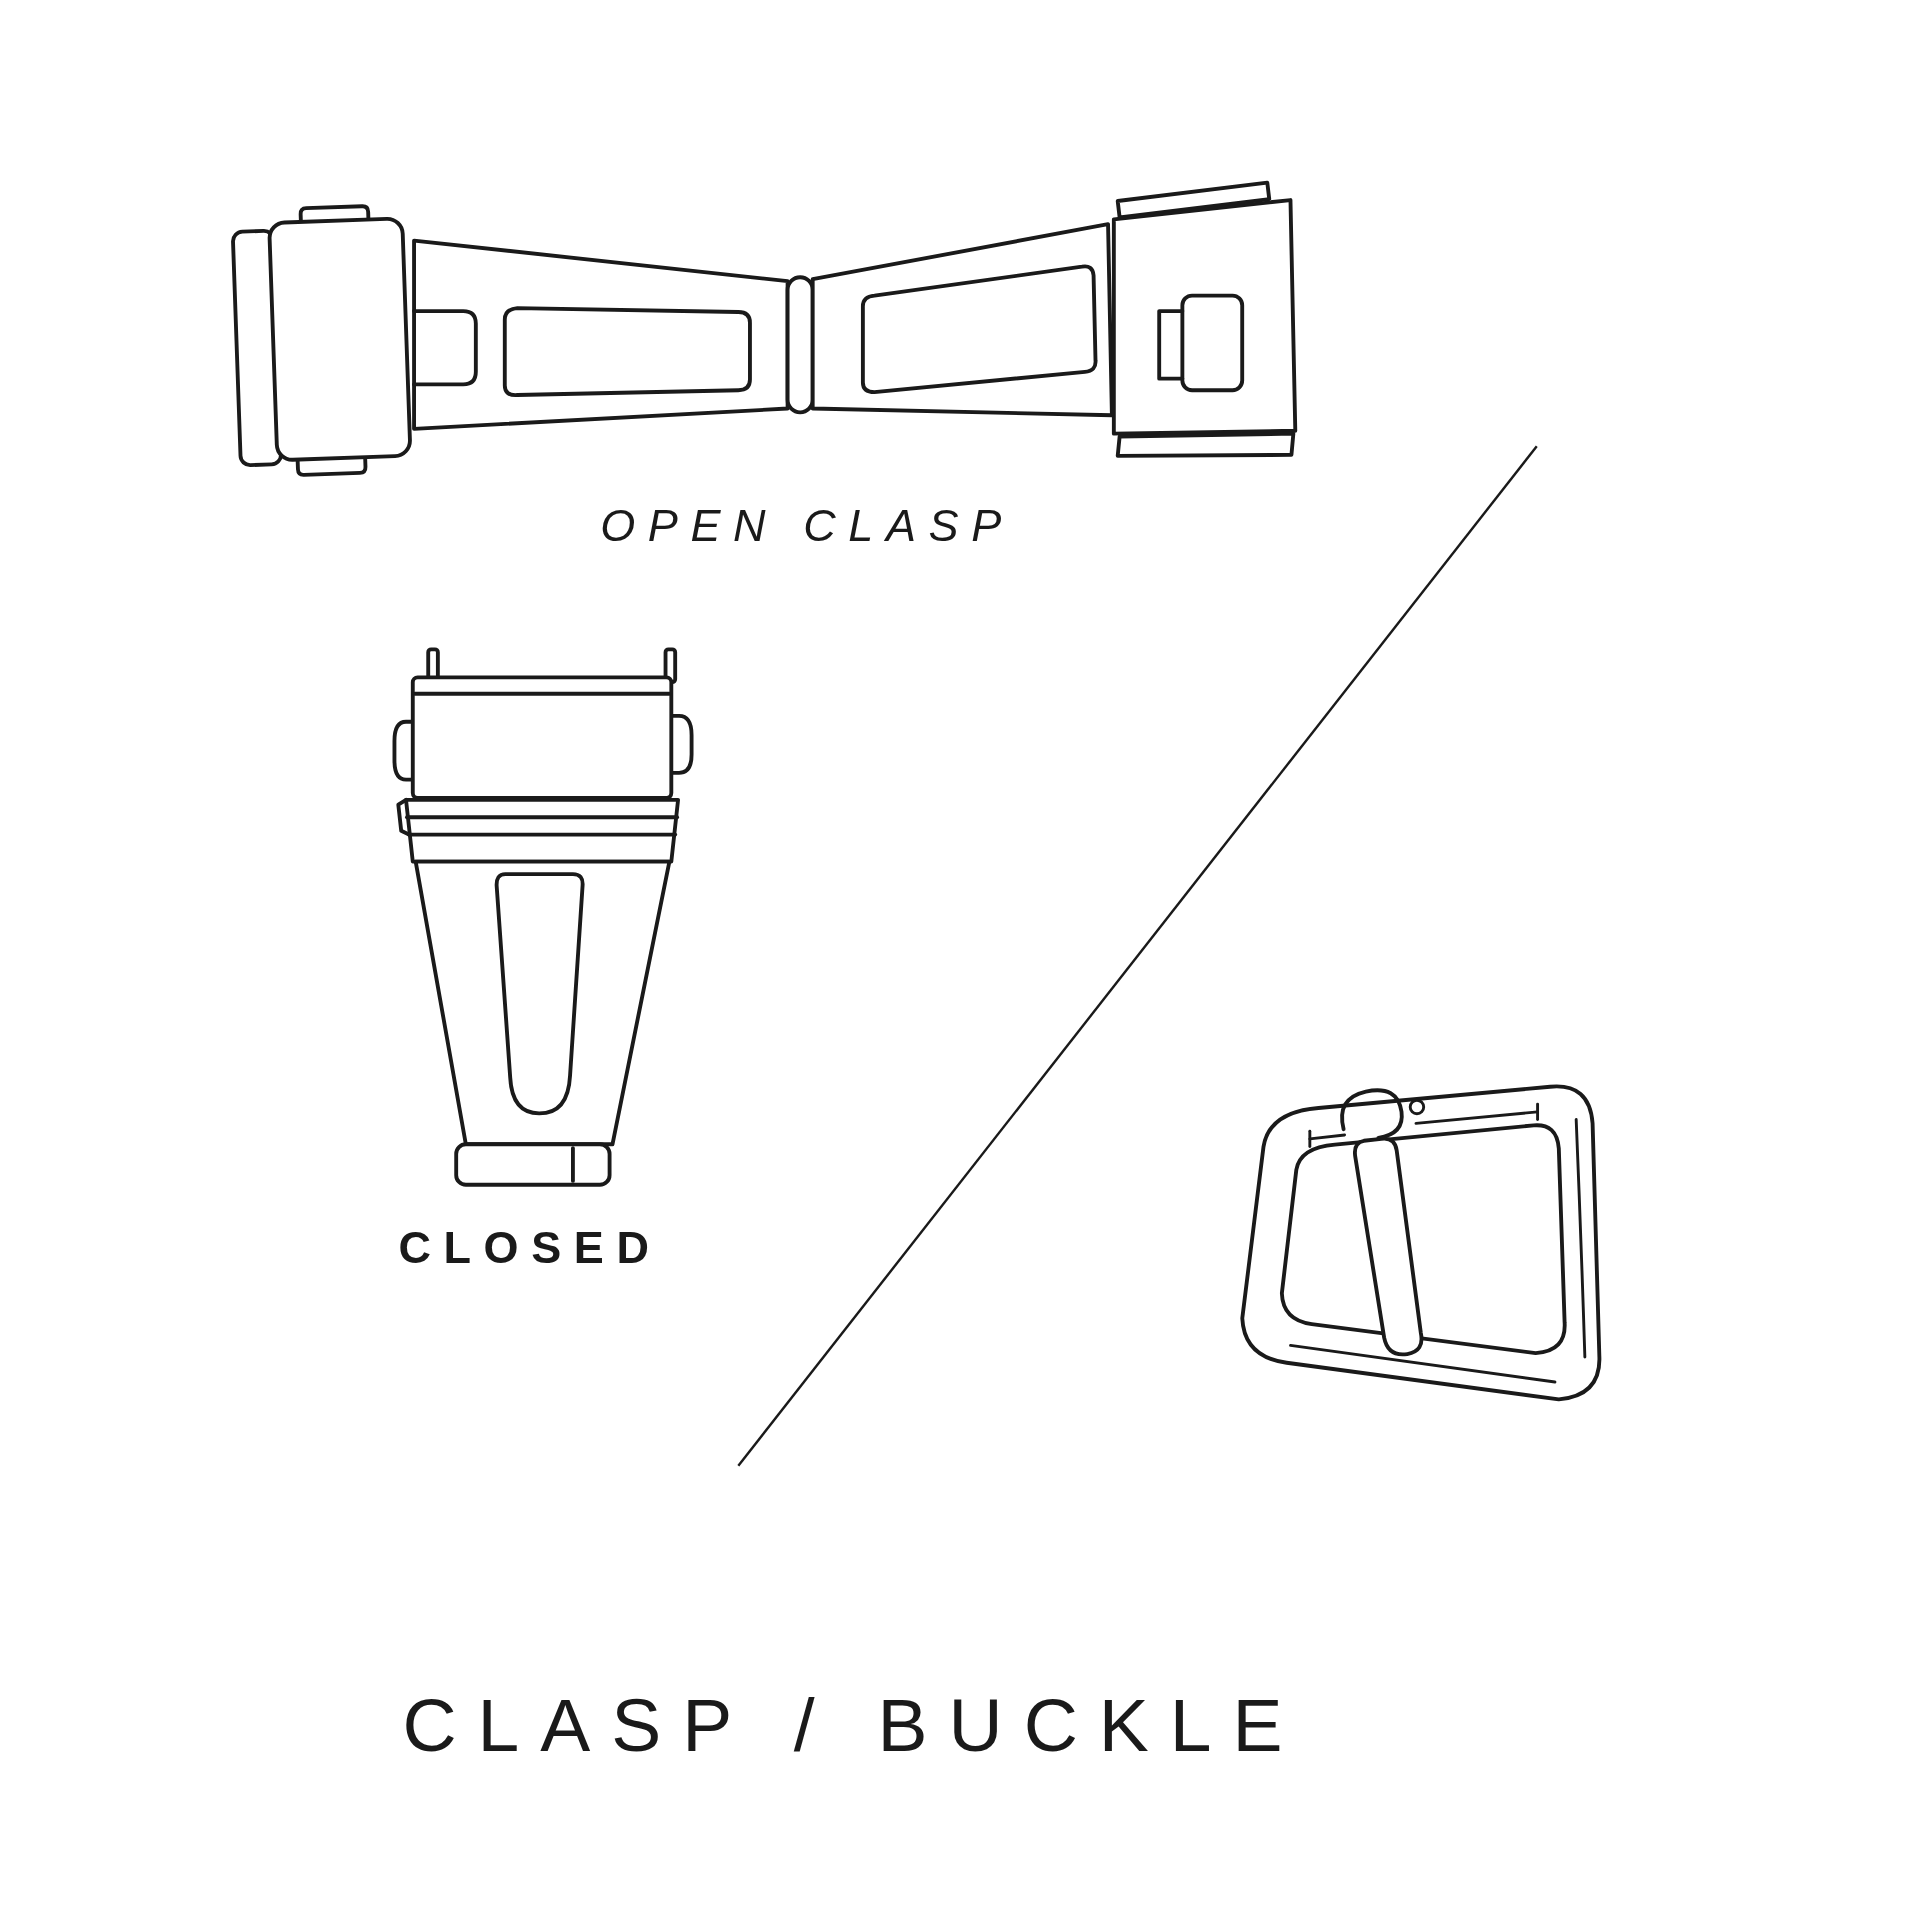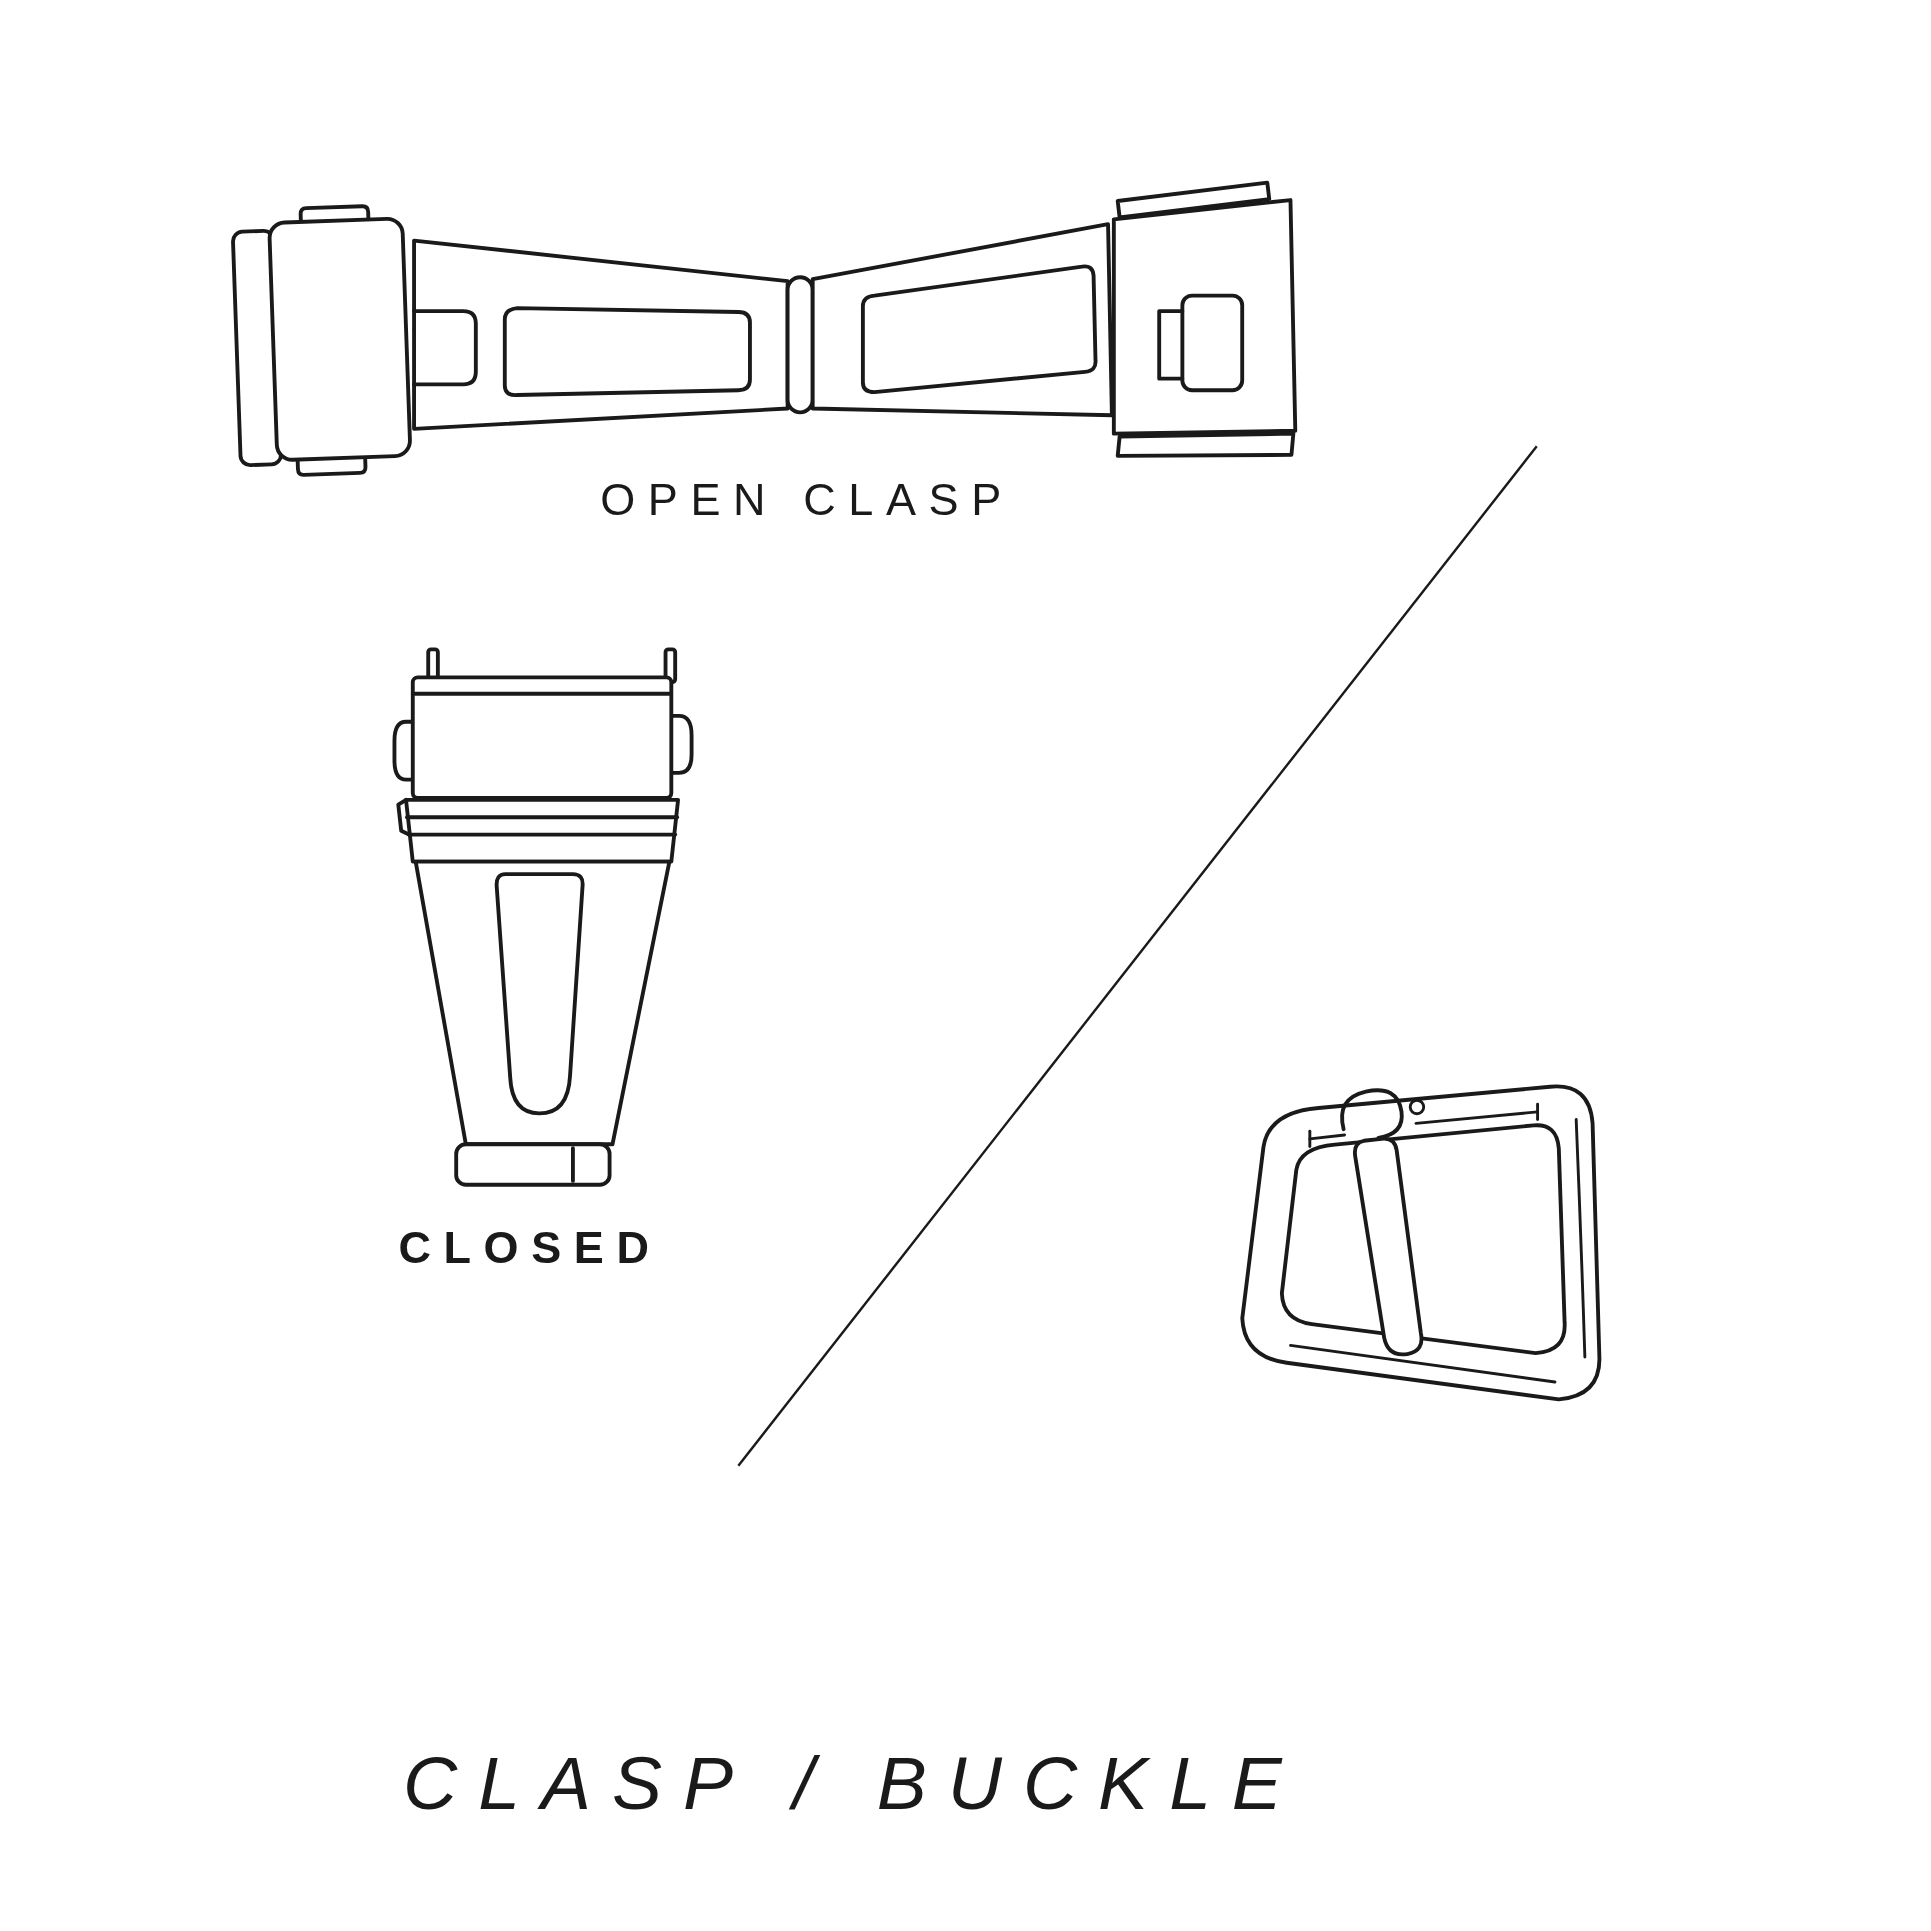--- a/index.html
+++ b/index.html
@@ -59,21 +59,21 @@
       <path d="M 686,126 Q 674,127 674,137 L 674,216 Q 674,226 686,226 L 904,205 Q 916,204 915,193 L 913,105 Q 912,94 901,96 Z" fill="none"></path>
 
       <path d="M 938,28 L 1093,9 L 1095,26 L 940,45 Z"></path>
       <path d="M 934,47 L 1117,27 L 1122,266 L 934,269 Z"></path>
       <path d="M 940,272 L 1120,269 L 1118,291 L 938,292 Z"></path>
       <rect x="1005" y="126" width="62" height="98" rx="10" fill="none"></rect>
       <path d="M 1005,142 L 981,142 L 981,212 L 1005,212" fill="none"></path>
     </g>
   </svg>
 
-  <div class="abs caption" style="left:324px; top:474px; width:966px;">OPEN CLASP</div>
+  <div class="abs caption" style="left:324px; top:500px; width:966px;font-style:italic;">OPEN CLASP</div>
 
   <svg class="abs" style="left:377px; top:632px;" width="333" height="574" viewBox="0 0 345 595">
     <g fill="#ffffff" stroke="#1a1a1a" stroke-width="4" stroke-linejoin="round" stroke-linecap="round">
 
       <rect x="53" y="18" width="10" height="34" rx="3"></rect>
       <rect x="299" y="18" width="10" height="34" rx="3"></rect>
 
       <path d="M 42,93 L 30,93 Q 18,93 18,113 L 18,133 Q 18,153 30,153 L 42,153" fill="none"></path>
       <path d="M 301,87 L 313,87 Q 326,87 326,107 L 326,127 Q 326,146 313,146 L 301,146" fill="none"></path>
 
@@ -114,16 +114,16 @@
       <path d="M 96,82 L 96,98" stroke-width="3"></path>
       <path d="M 332,54 L 332,70" stroke-width="3"></path>
 
       <path d="M 131,80 Q 123,48 154,41 Q 187,34 191,62 Q 194,85 167,89" stroke-width="4"></path>
       <circle cx="207" cy="57" r="7" stroke-width="3" fill="#ffffff"></circle>
 
       <path d="M 152,92 Q 141,94 143,108 L 173,296 Q 177,316 197,313 Q 215,310 211,291 L 186,102 Q 184,88 170,90 Z" fill="#ffffff"></path>
     </g>
   </svg>
 
-  <div class="abs page-title" style="left:0px; top:1740px; width:1706px;font-style:italic;">CLASP / BUCKLE</div>
+  <div class="abs page-title" style="left:0px; top:1682px; width:1706px;">CLASP / BUCKLE</div>
 
 </div>
 
 
 </body></html>

